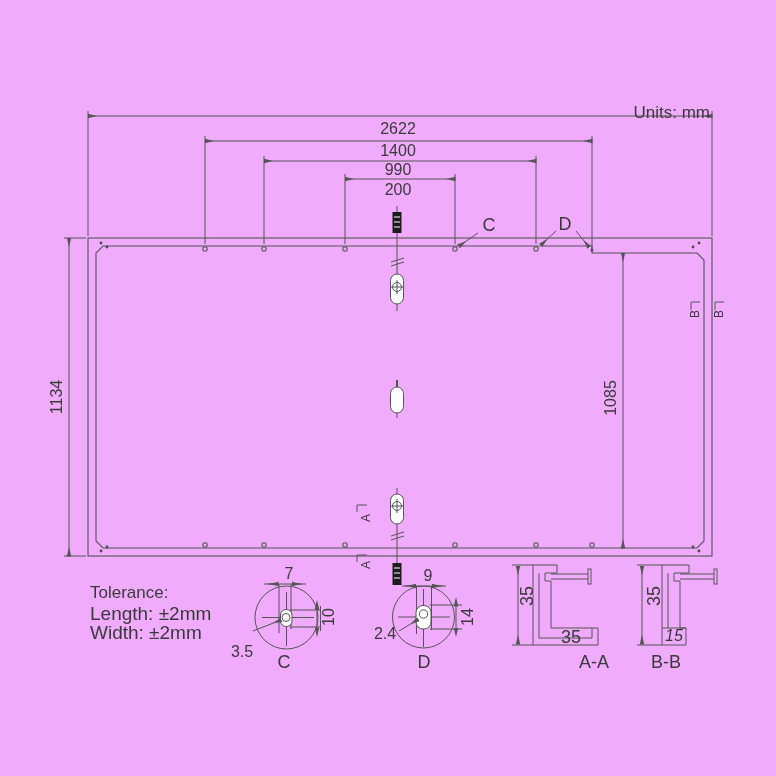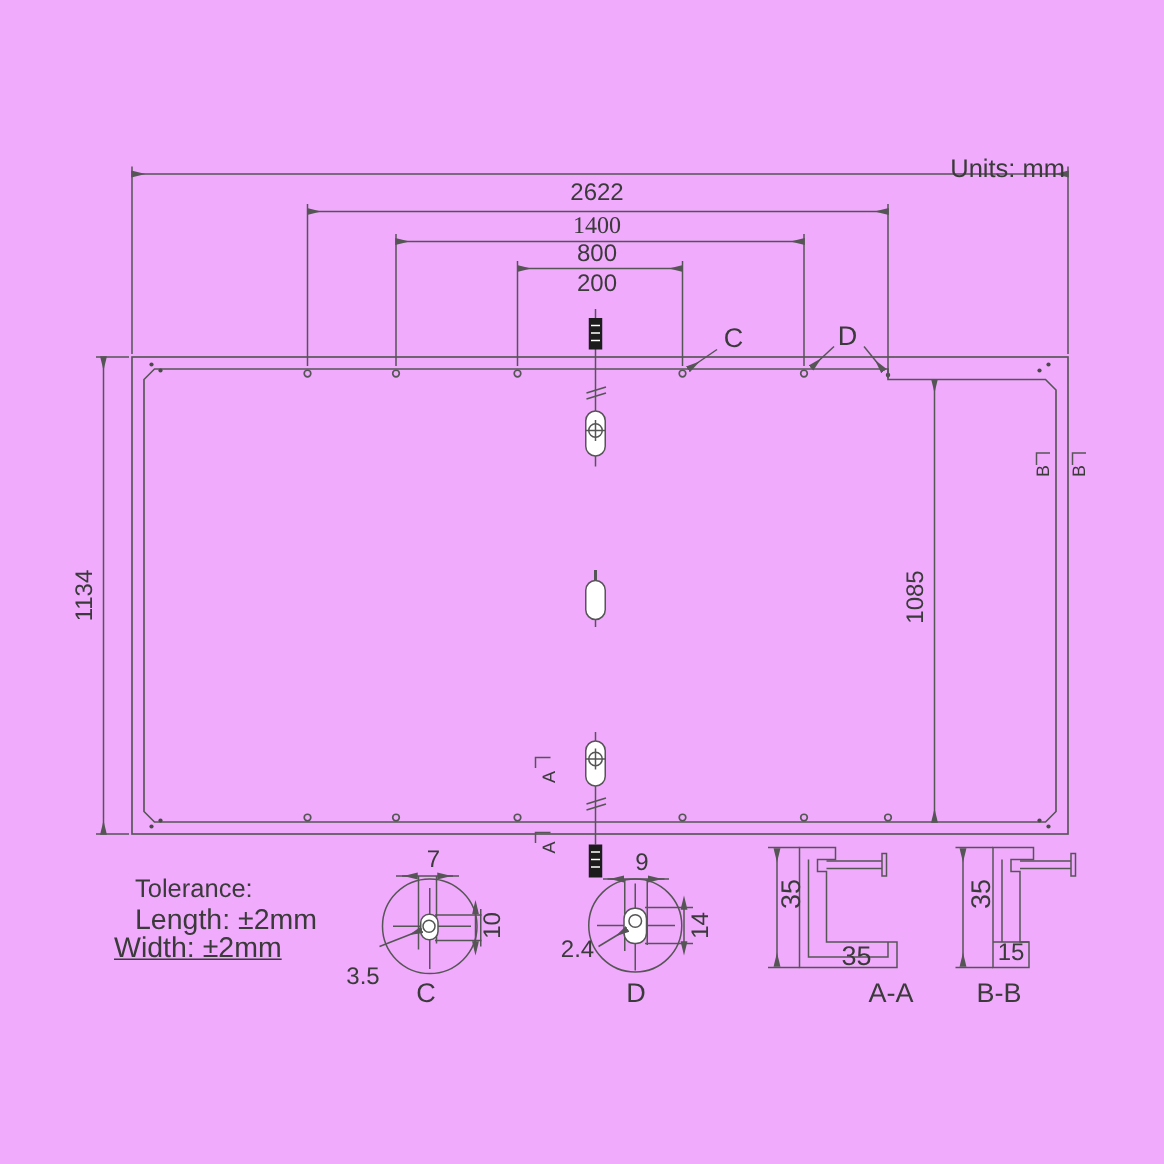--- a/index.html
+++ b/index.html
@@ -187,49 +187,49 @@
       <rect x="714" y="569" width="3" height="15"></rect>
       <line x1="642" y1="566" x2="642" y2="644" marker-start="url(#ar)" marker-end="url(#ar)"></line>
       <line x1="637" y1="565" x2="662" y2="565"></line>
         <line x1="637" y1="645" x2="662" y2="645"></line>
     </g>
   </svg>
 
   <div class="units" style="right:66px;top:103px;">Units: mm</div>
 
   <div class="lb" style="left:398px;top:129px;">2622</div>
-  <div class="lb" style="left:398px;top:151px;font-family:Liberation Serif, serif;">1400</div>
-  <div class="lb" style="left:398px;top:170px;">800</div>
+  <div class="lb" style="left:398px;top:151px;">1400</div>
+  <div class="lb" style="left:398px;top:170px;">990</div>
   <div class="lb" style="left:398px;top:190px;">200</div>
   <div class="lb rot" style="left:57px;top:397px;">1134</div>
   <div class="lb rot" style="left:611px;top:398px;">1085</div>
 
   <div class="lb seclabel" style="left:489px;top:225px;">C</div>
   <div class="lb seclabel" style="left:565px;top:224px;">D</div>
 
   <div class="lb rot mk" style="left:366px;top:518px;">A</div>
   <div class="lb rot mk" style="left:366px;top:565px;">A</div>
   <div class="lb rot mk" style="left:695px;top:314px;">B</div>
   <div class="lb rot mk" style="left:719px;top:314px;">B</div>
 
   <div class="tol tol-title" style="left:90px;top:584px;text-align:right;">Tolerance:</div>
   <div class="tol tol-line" style="left:90px;top:604px;">Length: ±2mm</div>
-  <div class="tol tol-line" style="left:76px;top:623px;text-decoration:underline;">Width: ±2mm</div>
+  <div class="tol tol-line" style="left:90px;top:623px;">Width: ±2mm</div>
 
   <div class="lb" style="left:289px;top:574px;">7</div>
   <div class="lb rot" style="left:329px;top:617px;">10</div>
   <div class="lb" style="left:242px;top:652px;">3.5</div>
   <div class="lb seclabel" style="left:284px;top:662px;">C</div>
 
   <div class="lb" style="left:428px;top:576px;">9</div>
   <div class="lb rot" style="left:468px;top:617px;">14</div>
   <div class="lb" style="left:385px;top:634px;">2.4</div>
   <div class="lb seclabel" style="left:424px;top:662px;">D</div>
 
   <div class="lb rot" style="left:527px;top:596px;font-size:18px;">35</div>
   <div class="lb" style="left:571px;top:637px;font-size:18px;">35</div>
   <div class="lb seclabel" style="left:558px;top:662px;margin-left:36px;">A-A</div>
 
   <div class="lb rot" style="left:654px;top:596px;font-size:18px;">35</div>
-  <div class="lb" style="left:674px;top:636px;font-size:16px;">15</div>
+  <div class="lb" style="left:674px;top:636px;font-size:16px;font-style:italic;">15</div>
   <div class="lb seclabel" style="left:666px;top:662px;">B-B</div>
 
 </div>
 
 </body></html>

